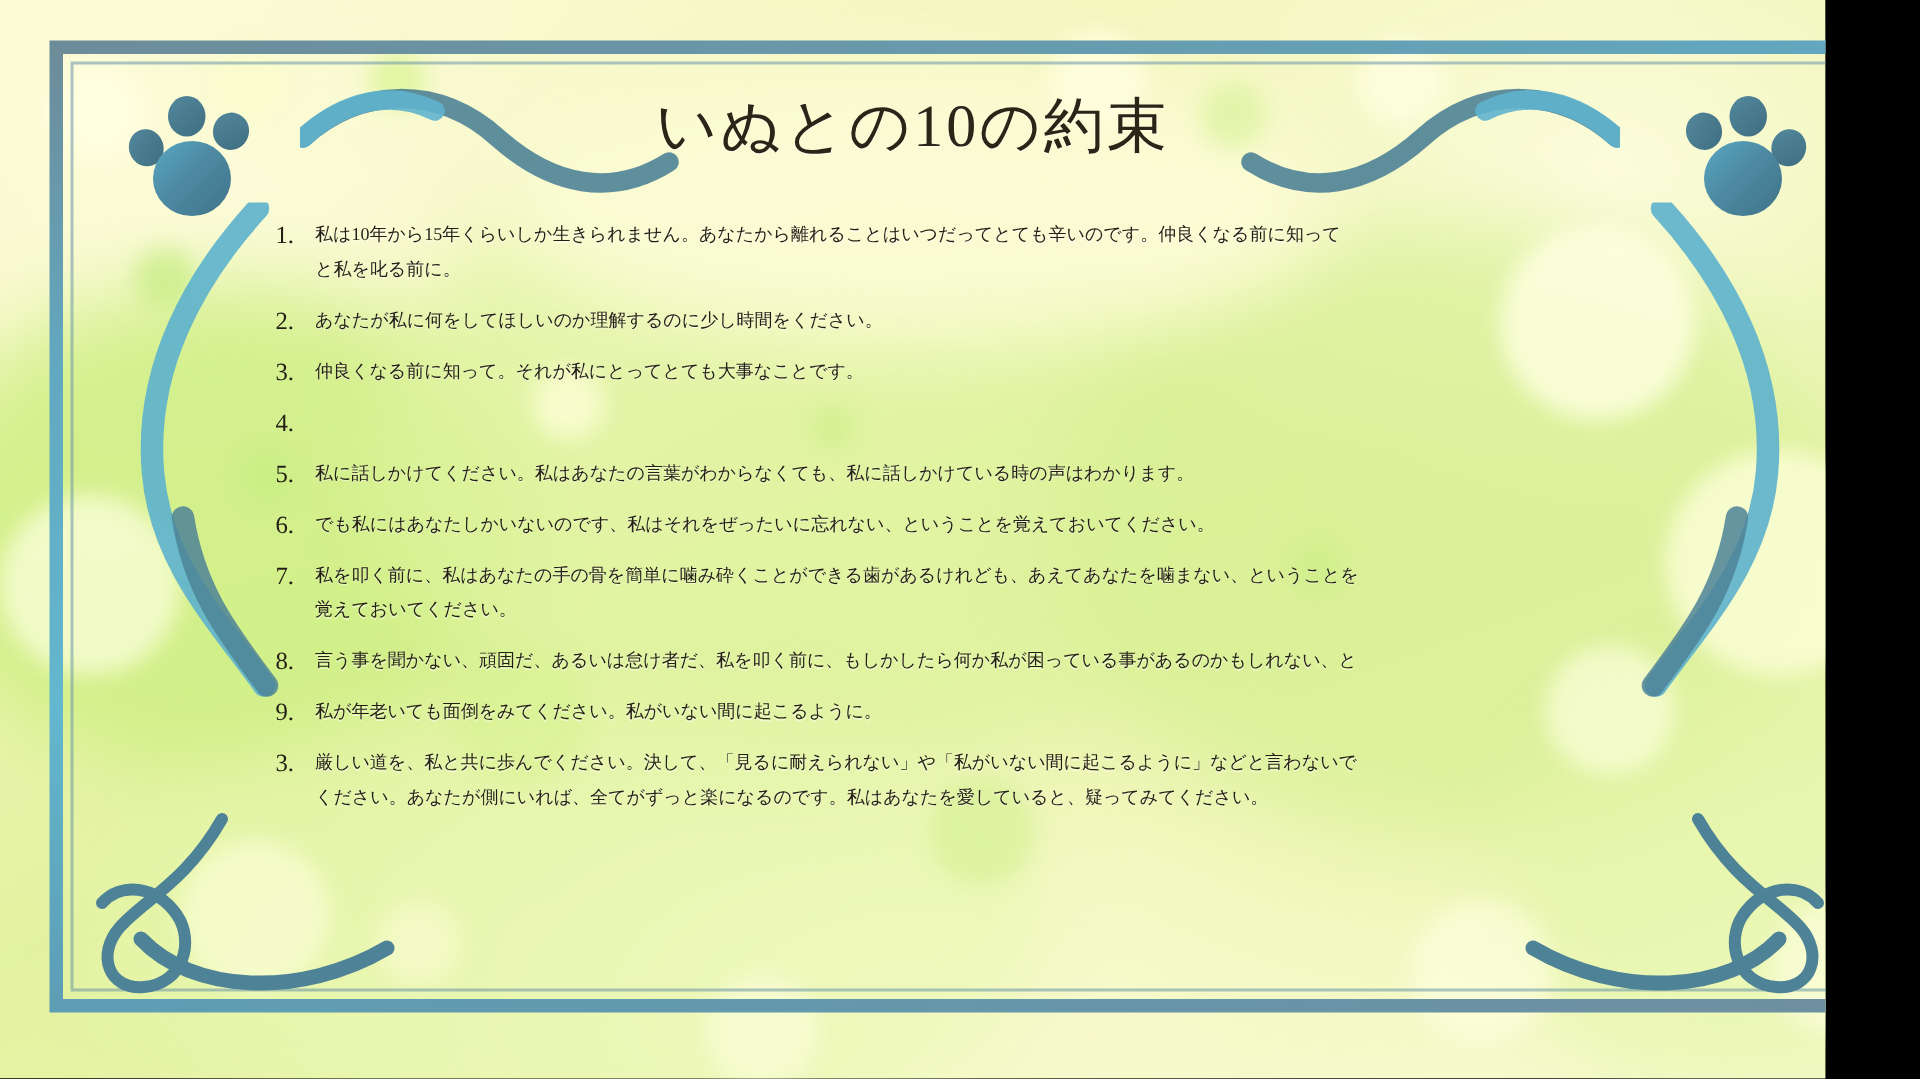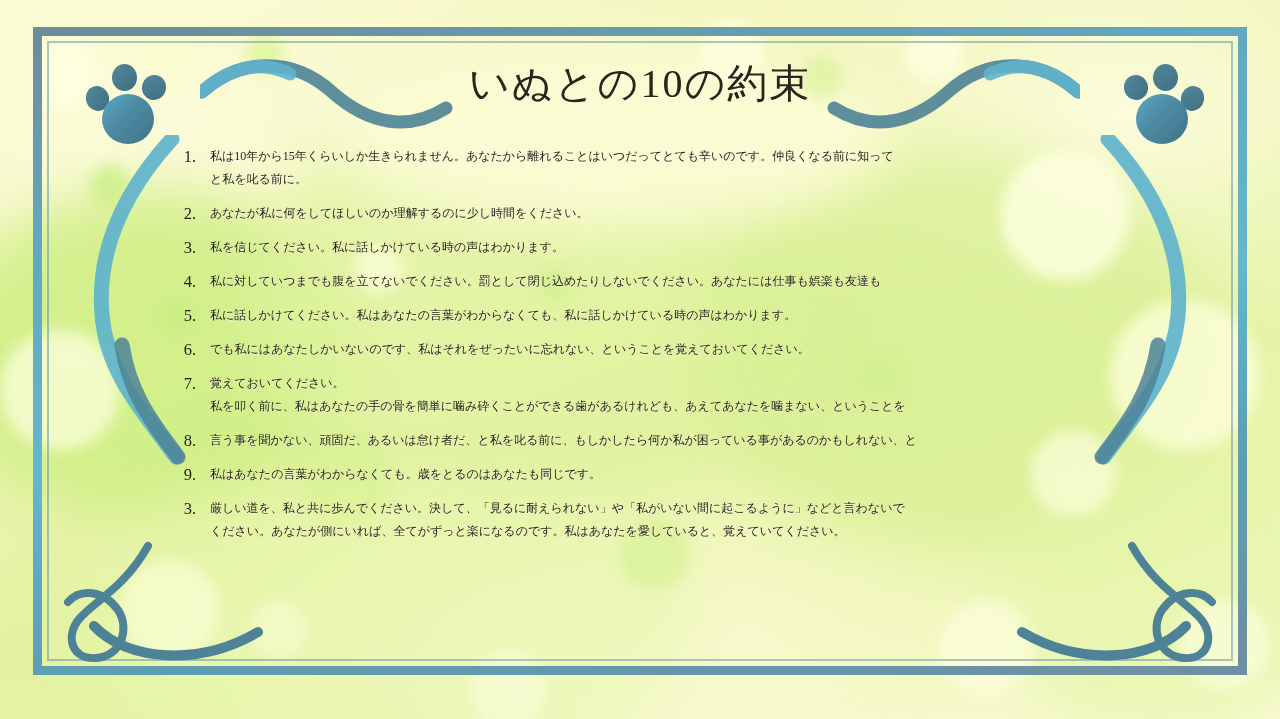--- a/index.html
+++ b/index.html
@@ -2,24 +2,25 @@
 <html><head>
 <meta charset="utf-8">
 <style>
   html, body {
     margin: 0;
     padding: 0;
     background: #000;
   }
   #stage {
     position: relative;
-    width: 1280px;
+    width: 1180px;
     height: 719px;
     overflow: hidden;
     font-family: "Liberation Serif", "DejaVu Serif", serif;
+    padding-left: 37px;
   }
 
   
   .bg-base {
     position: absolute;
     inset: 0;
     background:
       radial-gradient(ellipse 55% 60% at 12% 18%,  #fbfbd8 0%, rgba(251,251,216,0) 62%),
       radial-gradient(ellipse 50% 55% at 88% 16%,  #fcfcdc 0%, rgba(252,252,220,0) 60%),
       radial-gradient(ellipse 60% 50% at 50% 92%,  #fbfbd4 0%, rgba(251,251,212,0) 65%),
@@ -214,69 +215,68 @@
     <div class="promise">
       <div class="num">2.</div>
       <div class="body">
         <span class="ln">あなたが私に何をしてほしいのか理解するのに少し時間をください。</span>
       </div>
     </div>
 
     <div class="promise">
       <div class="num">3.</div>
       <div class="body">
-        <span class="ln">私を信じてください。私に話しかけている時の声はわかります。</span>
+        <span class="ln">仲良くなる前に知って。それが私にとってとても大事なことです。</span>
       </div>
     </div>
 
     <div class="promise">
       <div class="num">4.</div>
       <div class="body">
-        <span class="ln">私に対していつまでも腹を立てないでください。罰として閉じ込めたりしないでください。あなたには仕事も娯楽も友達も</span>
       </div>
     </div>
 
     <div class="promise">
       <div class="num">5.</div>
       <div class="body">
         <span class="ln">私に話しかけてください。私はあなたの言葉がわからなくても、私に話しかけている時の声はわかります。</span>
       </div>
     </div>
 
     <div class="promise">
       <div class="num">6.</div>
       <div class="body">
         <span class="ln">でも私にはあなたしかいないのです、私はそれをぜったいに忘れない、ということを覚えておいてください。</span>
       </div>
     </div>
 
     <div class="promise">
       <div class="num">7.</div>
       <div class="body">
+        <span class="ln">私を叩く前に、私はあなたの手の骨を簡単に噛み砕くことができる歯があるけれども、あえてあなたを噛まない、ということを</span>
         <span class="ln">覚えておいてください。</span>
-        <span class="ln">私を叩く前に、私はあなたの手の骨を簡単に噛み砕くことができる歯があるけれども、あえてあなたを噛まない、ということを</span>
       </div>
     </div>
 
     <div class="promise">
       <div class="num">8.</div>
       <div class="body">
-        <span class="ln">言う事を聞かない、頑固だ、あるいは怠け者だ、と私を叱る前に、もしかしたら何か私が困っている事があるのかもしれない、と</span>
+        <span class="ln">言う事を聞かない、頑固だ、あるいは怠け者だ、私を叩く前に、もしかしたら何か私が困っている事があるのかもしれない、と</span>
       </div>
     </div>
 
     <div class="promise">
       <div class="num">9.</div>
       <div class="body">
-        <span class="ln">私はあなたの言葉がわからなくても。歳をとるのはあなたも同じです。</span>
+        <span class="ln">私が年老いても面倒をみてください。私がいない間に起こるように。</span>
       </div>
     </div>
 
     <div class="promise">
       <div class="num">3.</div>
       <div class="body">
         <span class="ln">厳しい道を、私と共に歩んでください。決して、「見るに耐えられない」や「私がいない間に起こるように」などと言わないで</span>
-        <span class="ln">ください。あなたが側にいれば、全てがずっと楽になるのです。私はあなたを愛していると、覚えていてください。</span>
+        <span class="ln">ください。あなたが側にいれば、全てがずっと楽になるのです。私はあなたを愛していると、疑ってみてください。</span>
       </div>
     </div>
 
   </div>
 </div>
 
 </body></html>

